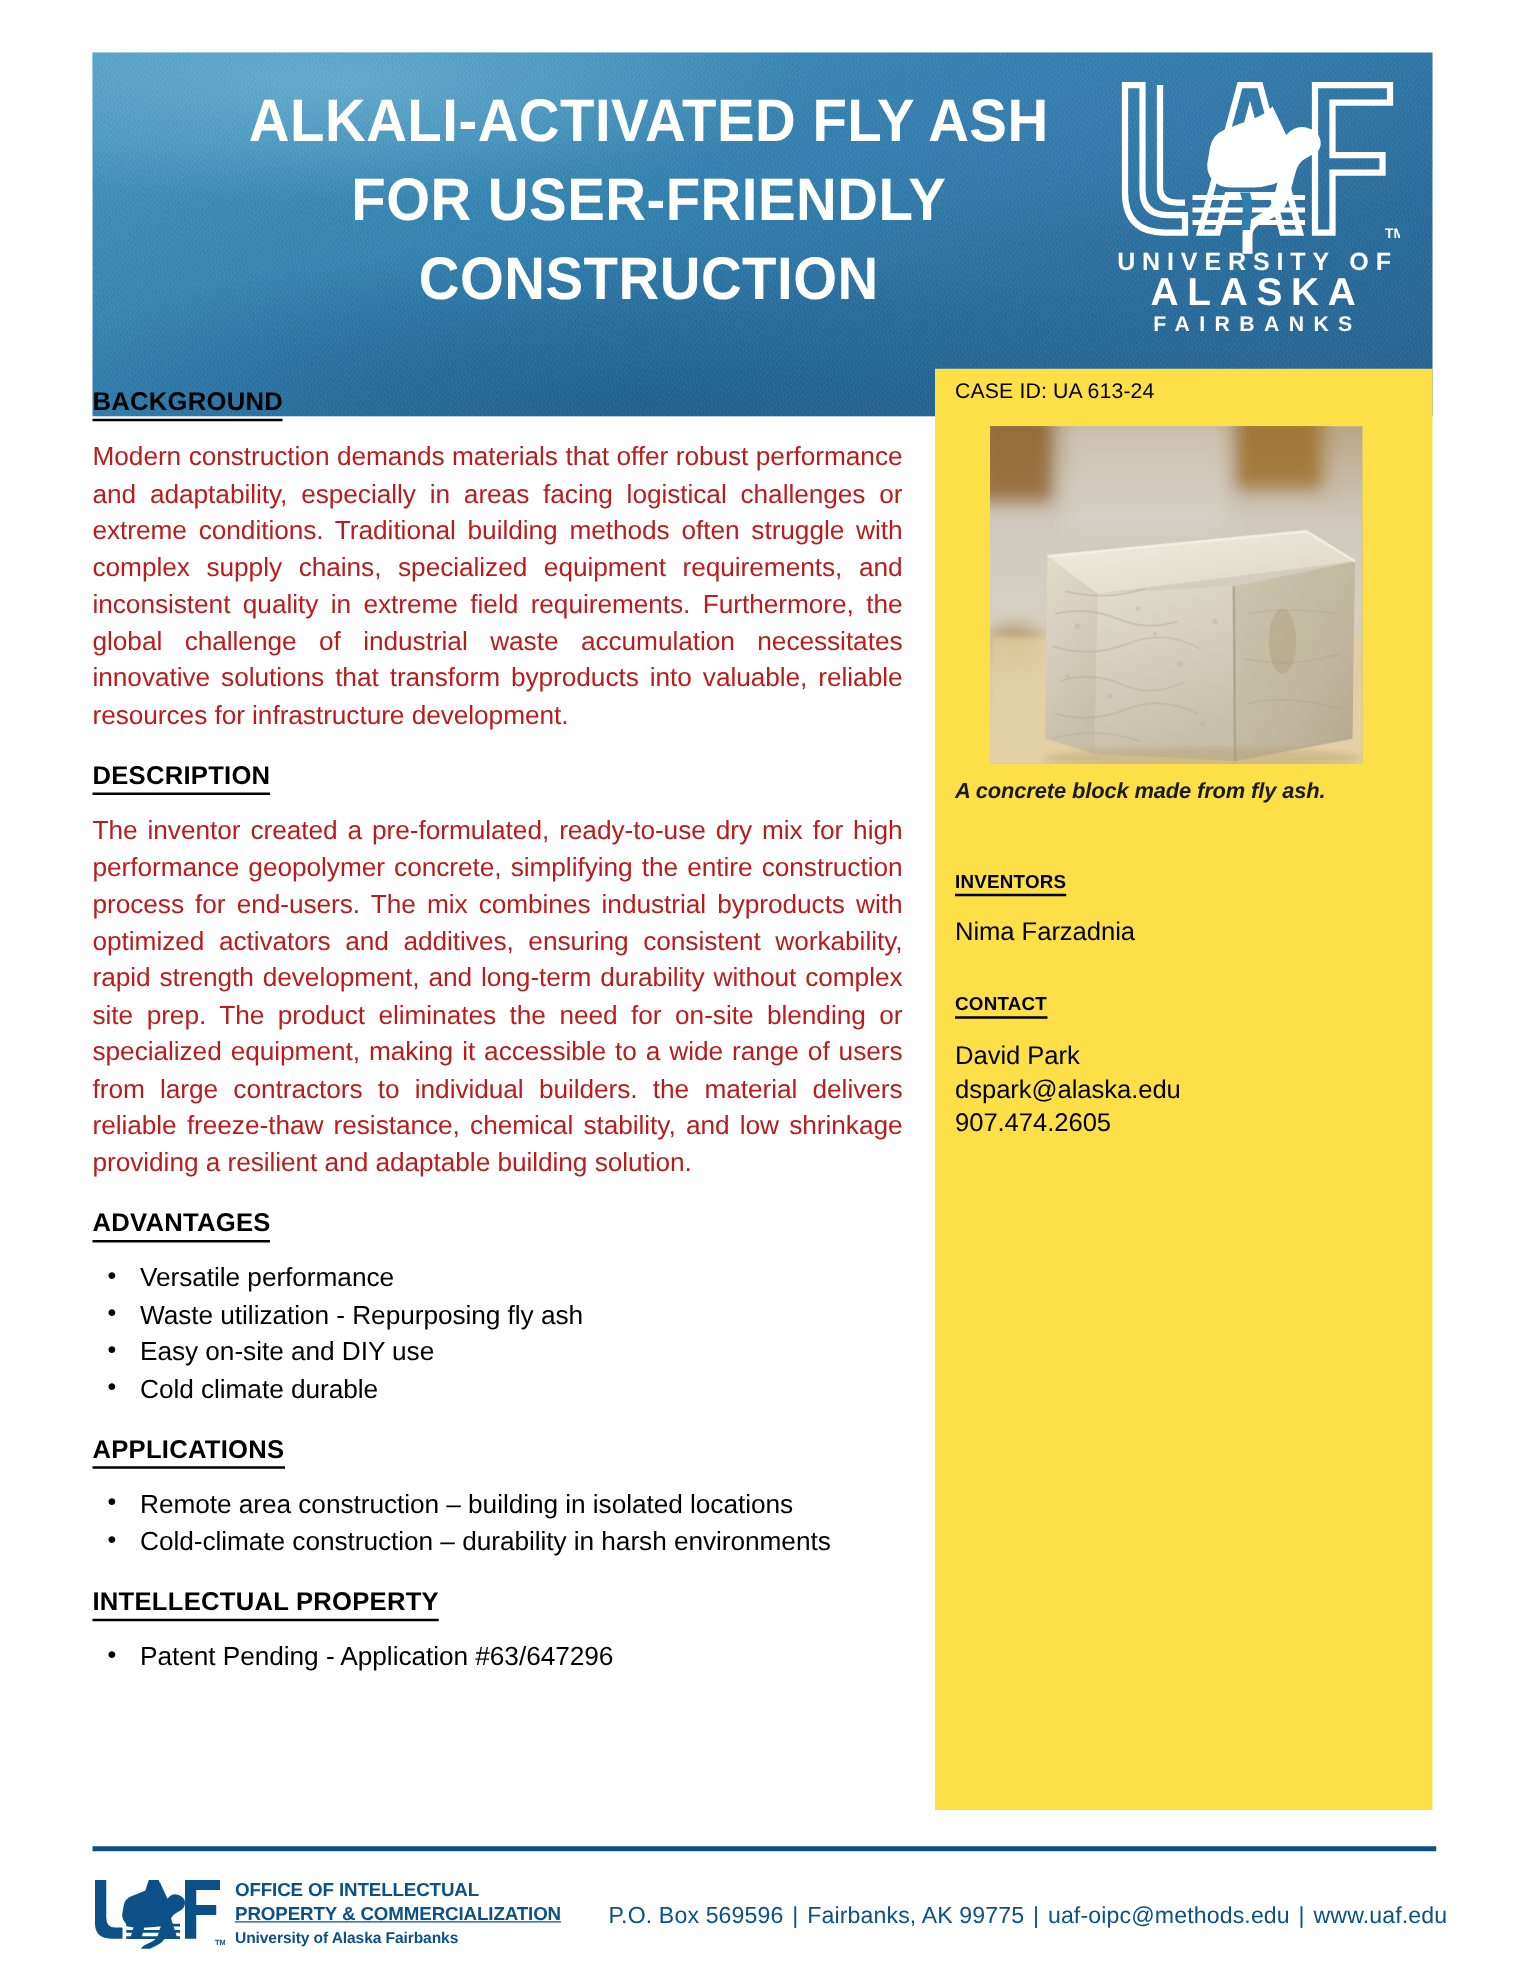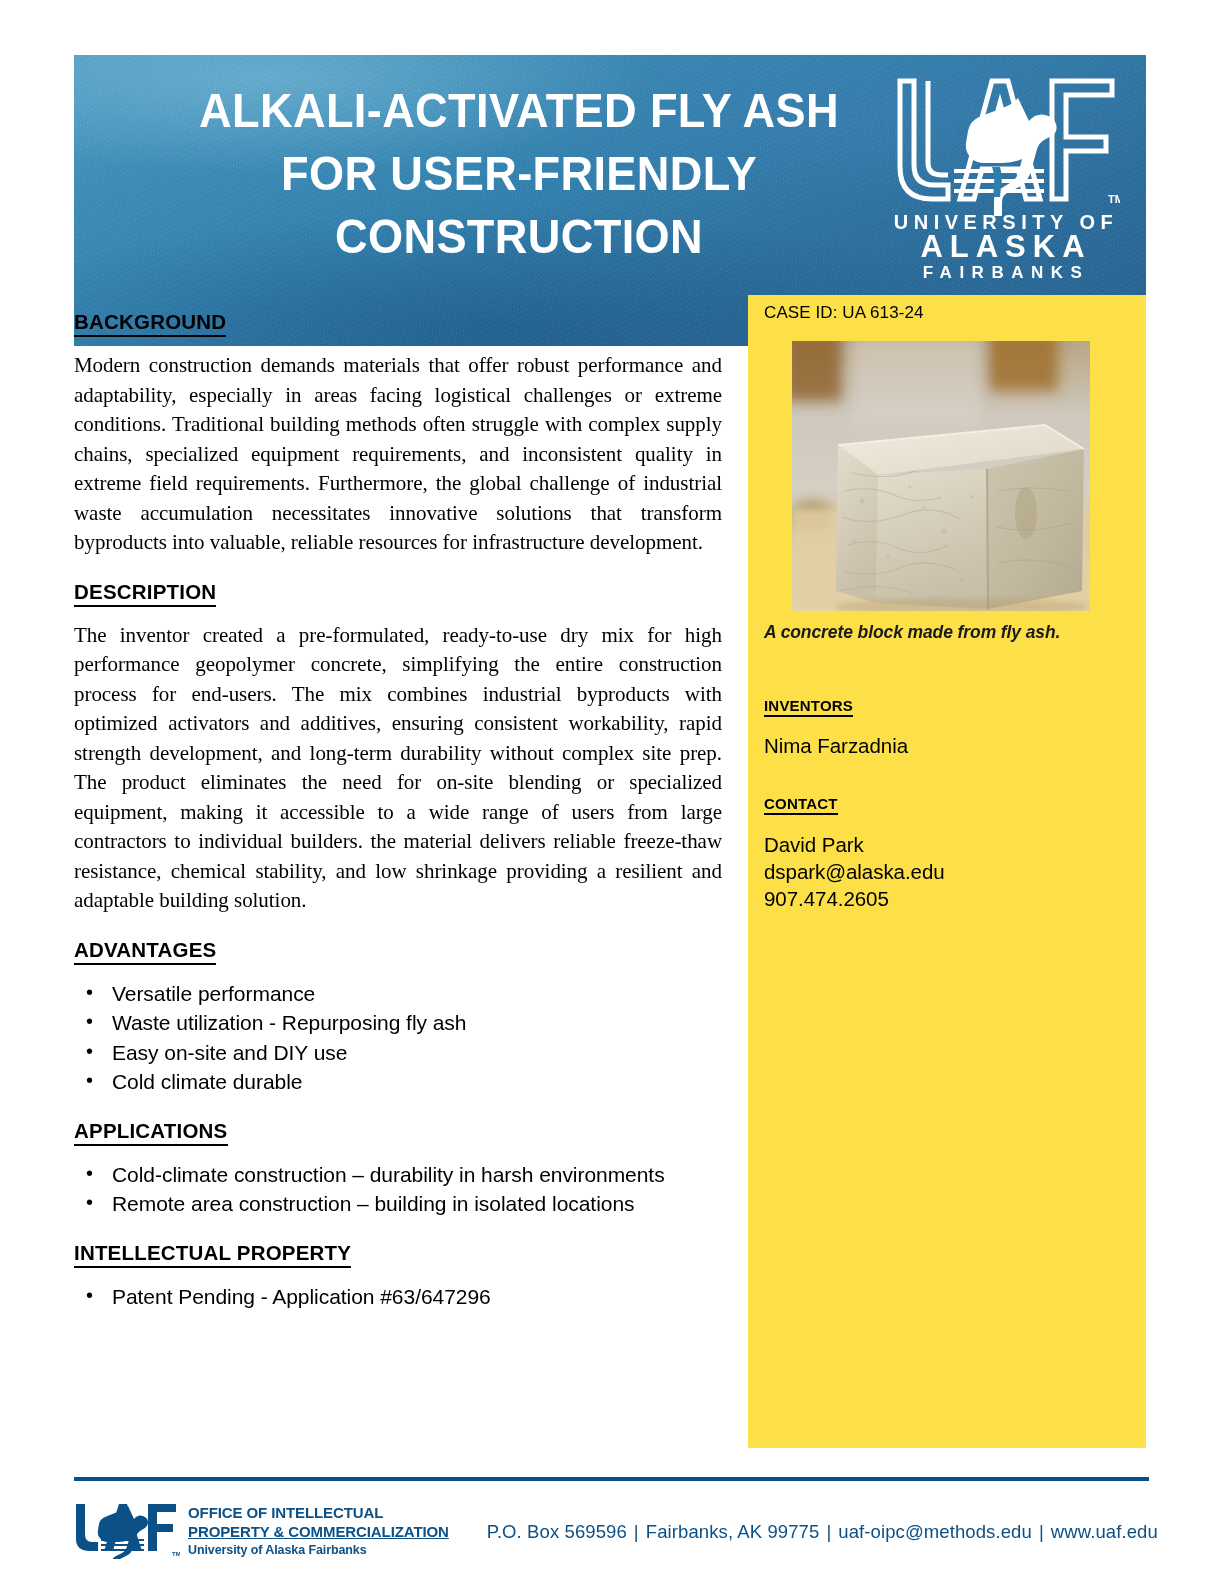--- a/index.html
+++ b/index.html
@@ -10,21 +10,21 @@
     background: #ffffff;
     font-family: "Liberation Sans", sans-serif;
     position: relative;
     overflow: hidden;
   }
 
   
   .header-band {
     position: absolute;
     left: 74px;
-    top: 55px;
+    top: 42px;
     width: 1072px;
     height: 291px;
     background:
       radial-gradient(ellipse 60% 55% at 18% 8%, rgba(130,195,225,0.55) 0%, rgba(130,195,225,0) 60%),
       radial-gradient(ellipse 50% 50% at 72% 20%, rgba(60,125,180,0.45) 0%, rgba(60,125,180,0) 65%),
       radial-gradient(ellipse 70% 60% at 40% 95%, rgba(20,80,130,0.55) 0%, rgba(20,80,130,0) 70%),
       linear-gradient(160deg, #4c9cc4 0%, #3a8cb8 22%, #2f7fae 45%, #2a6f9f 68%, #235f8f 100%);
     overflow: hidden;
   }
   .header-noise {
@@ -144,24 +144,24 @@
     font-weight: bold;
     font-size: 20.5px;
     color: #000;
     letter-spacing: 0.2px;
     display: inline-block;
     border-bottom: 2.2px solid #000;
     padding-bottom: 1px;
     margin-bottom: 14px;
   }
   .para {
-    font-family: Liberation Serif, serif;
+    font-family: Liberation Sans, sans-serif;
     font-size: 21px;
     line-height: 29.5px;
-    color: #000000;
+    color: #b91c1c;
     text-align: justify;
     text-justify: inter-word;
     letter-spacing: -0.05px;
     margin-bottom: 26px;
   }
   .para:last-child { margin-bottom: 0; }
 
   ul.bullets {
     list-style: none;
     margin: 0 0 22px 0;
@@ -407,22 +407,22 @@
       <li>Versatile performance</li>
       <li>Waste utilization - Repurposing fly ash</li>
       <li>Easy on-site and DIY use</li>
       <li>Cold climate durable</li>
     </ul>
   </section>
 
   <section class="block">
     <div class="sec-head">APPLICATIONS</div>
     <ul class="bullets">
+      <li>Remote area construction – building in isolated locations</li>
       <li>Cold-climate construction – durability in harsh environments</li>
-      <li>Remote area construction – building in isolated locations</li>
     </ul>
   </section>
 
   <section class="block">
     <div class="sec-head">INTELLECTUAL PROPERTY</div>
     <ul class="bullets">
       <li>Patent Pending - Application #63/647296</li>
     </ul>
   </section>
 

